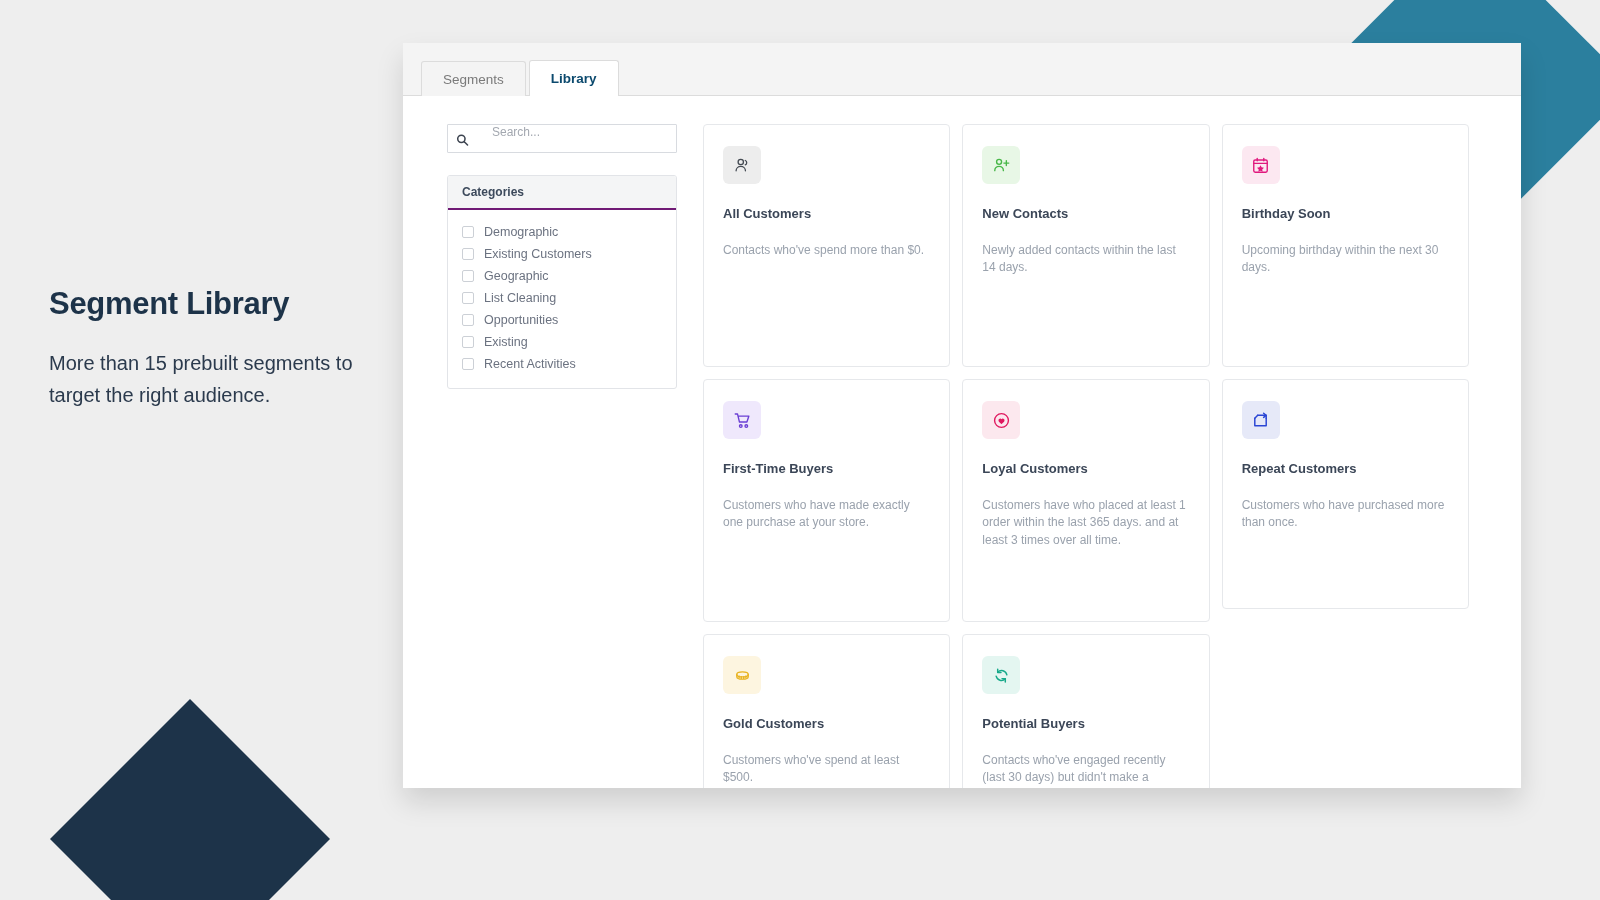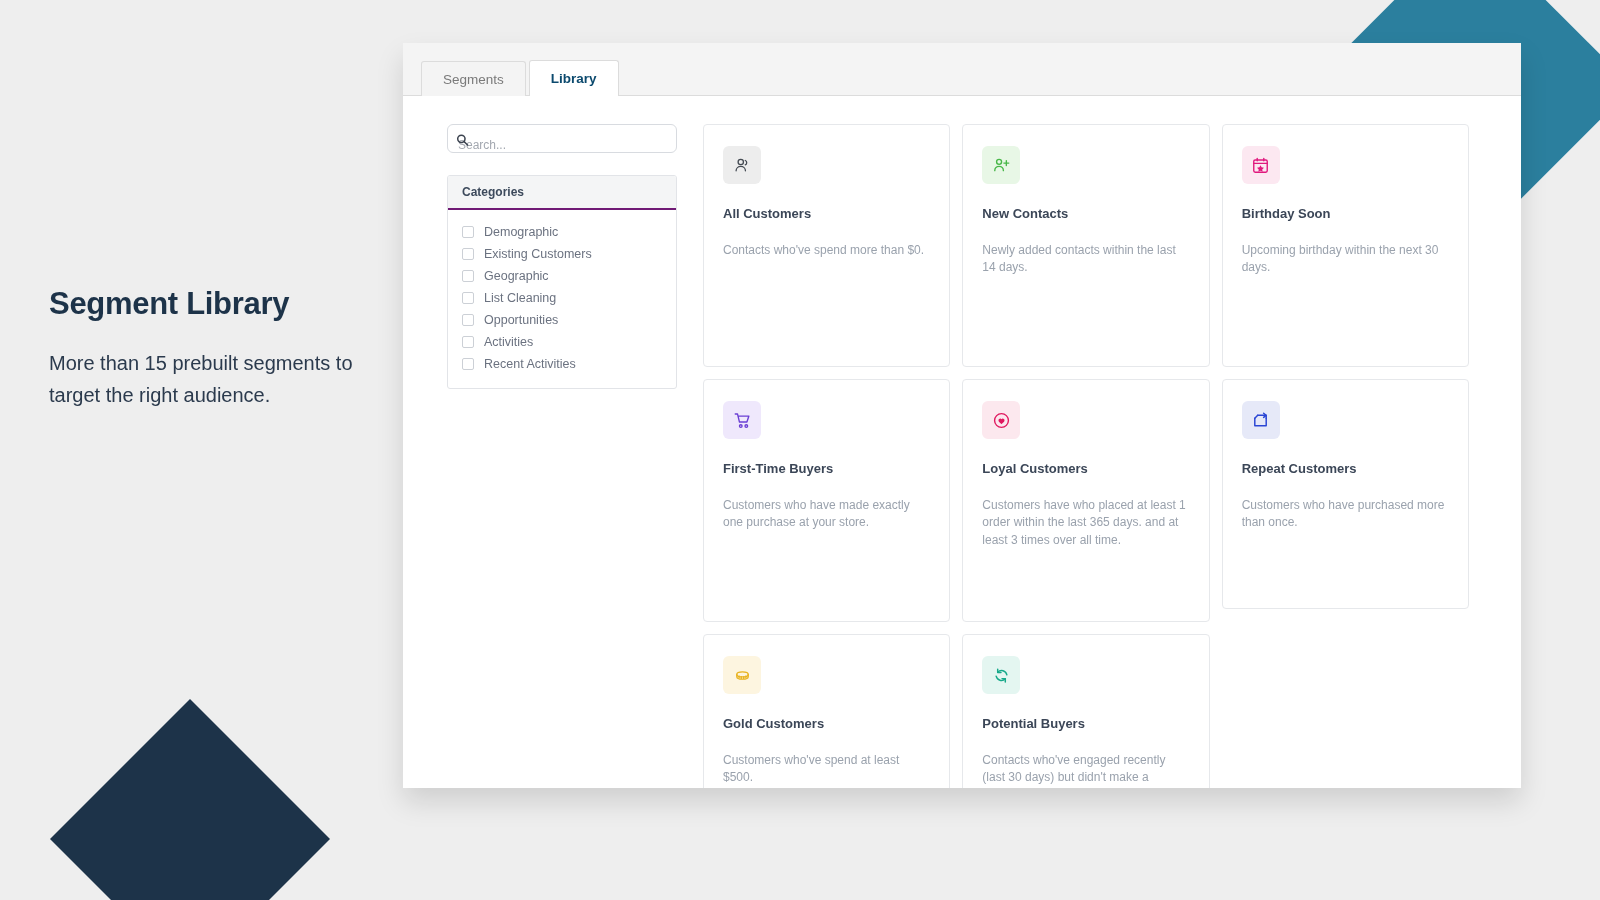--- a/index.html
+++ b/index.html
@@ -136,25 +136,25 @@
     padding-left: 44px;
     padding-right: 0;
     flex: 0 0 275px;
   }
 
   .search-box {
     position: relative;
     width: 230px;
     height: 29px;
     border: 1px solid #d8dbe0;
-    border-radius: 6px;
+    border-radius: 1px;
     background: #fff;
     display: flex;
-    align-items: flex-end;
-    padding-left: 10px;
+    align-items: flex-start;
+    padding-left: 44px;
   }
   .search-box .mag {
     position: absolute;
     left: 8px;
     top: 50%;
     transform: translateY(-50%);
     width: 13px;
     height: 13px;
     display: block;
   }
@@ -305,21 +305,21 @@
           <div class="cat-row">
             <span class="cat-checkbox"></span>
             <span class="cat-label">List Cleaning</span>
           </div>
           <div class="cat-row">
             <span class="cat-checkbox"></span>
             <span class="cat-label">Opportunities</span>
           </div>
           <div class="cat-row">
             <span class="cat-checkbox"></span>
-            <span class="cat-label">Activities</span>
+            <span class="cat-label">Existing</span>
           </div>
           <div class="cat-row">
             <span class="cat-checkbox"></span>
             <span class="cat-label">Recent Activities</span>
           </div>
         </div>
       </div>
     </div>
 
     <div class="cards-area">

